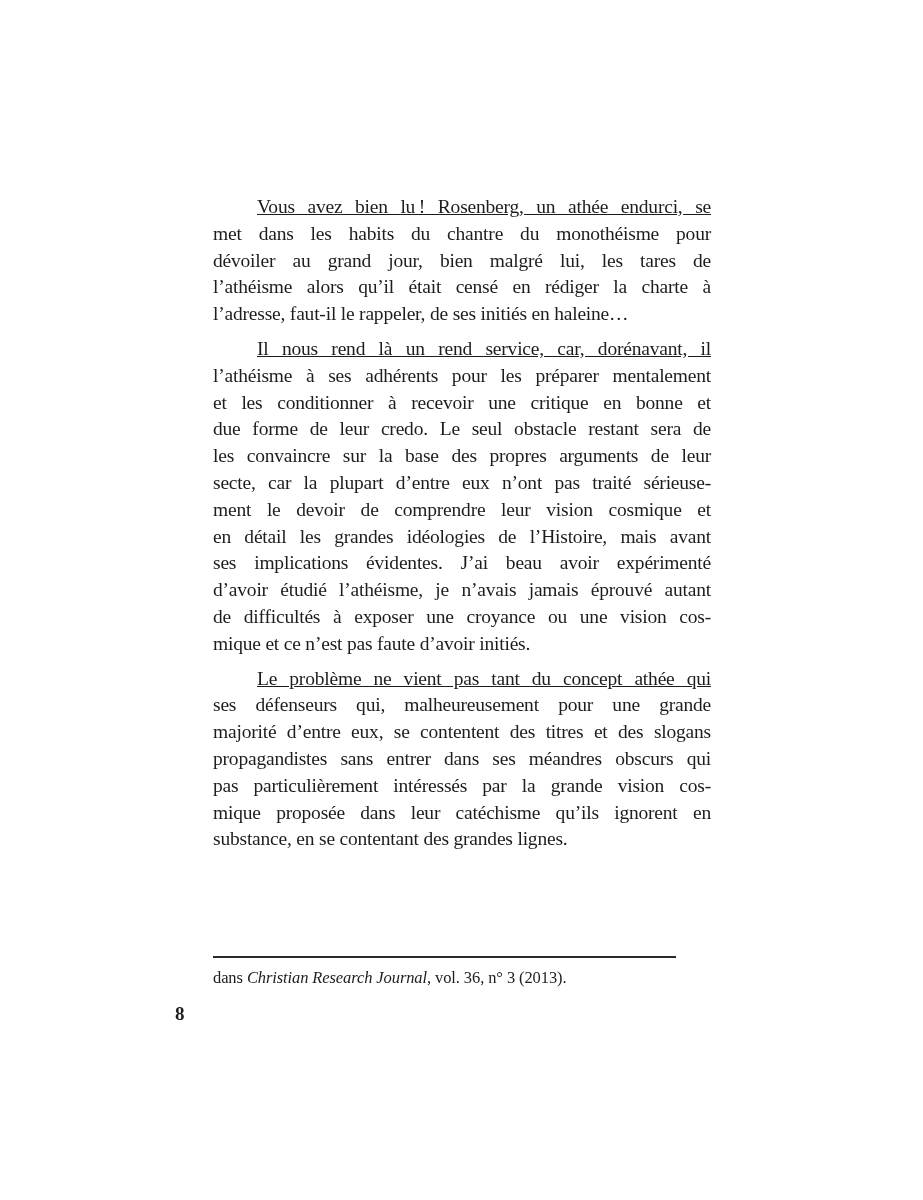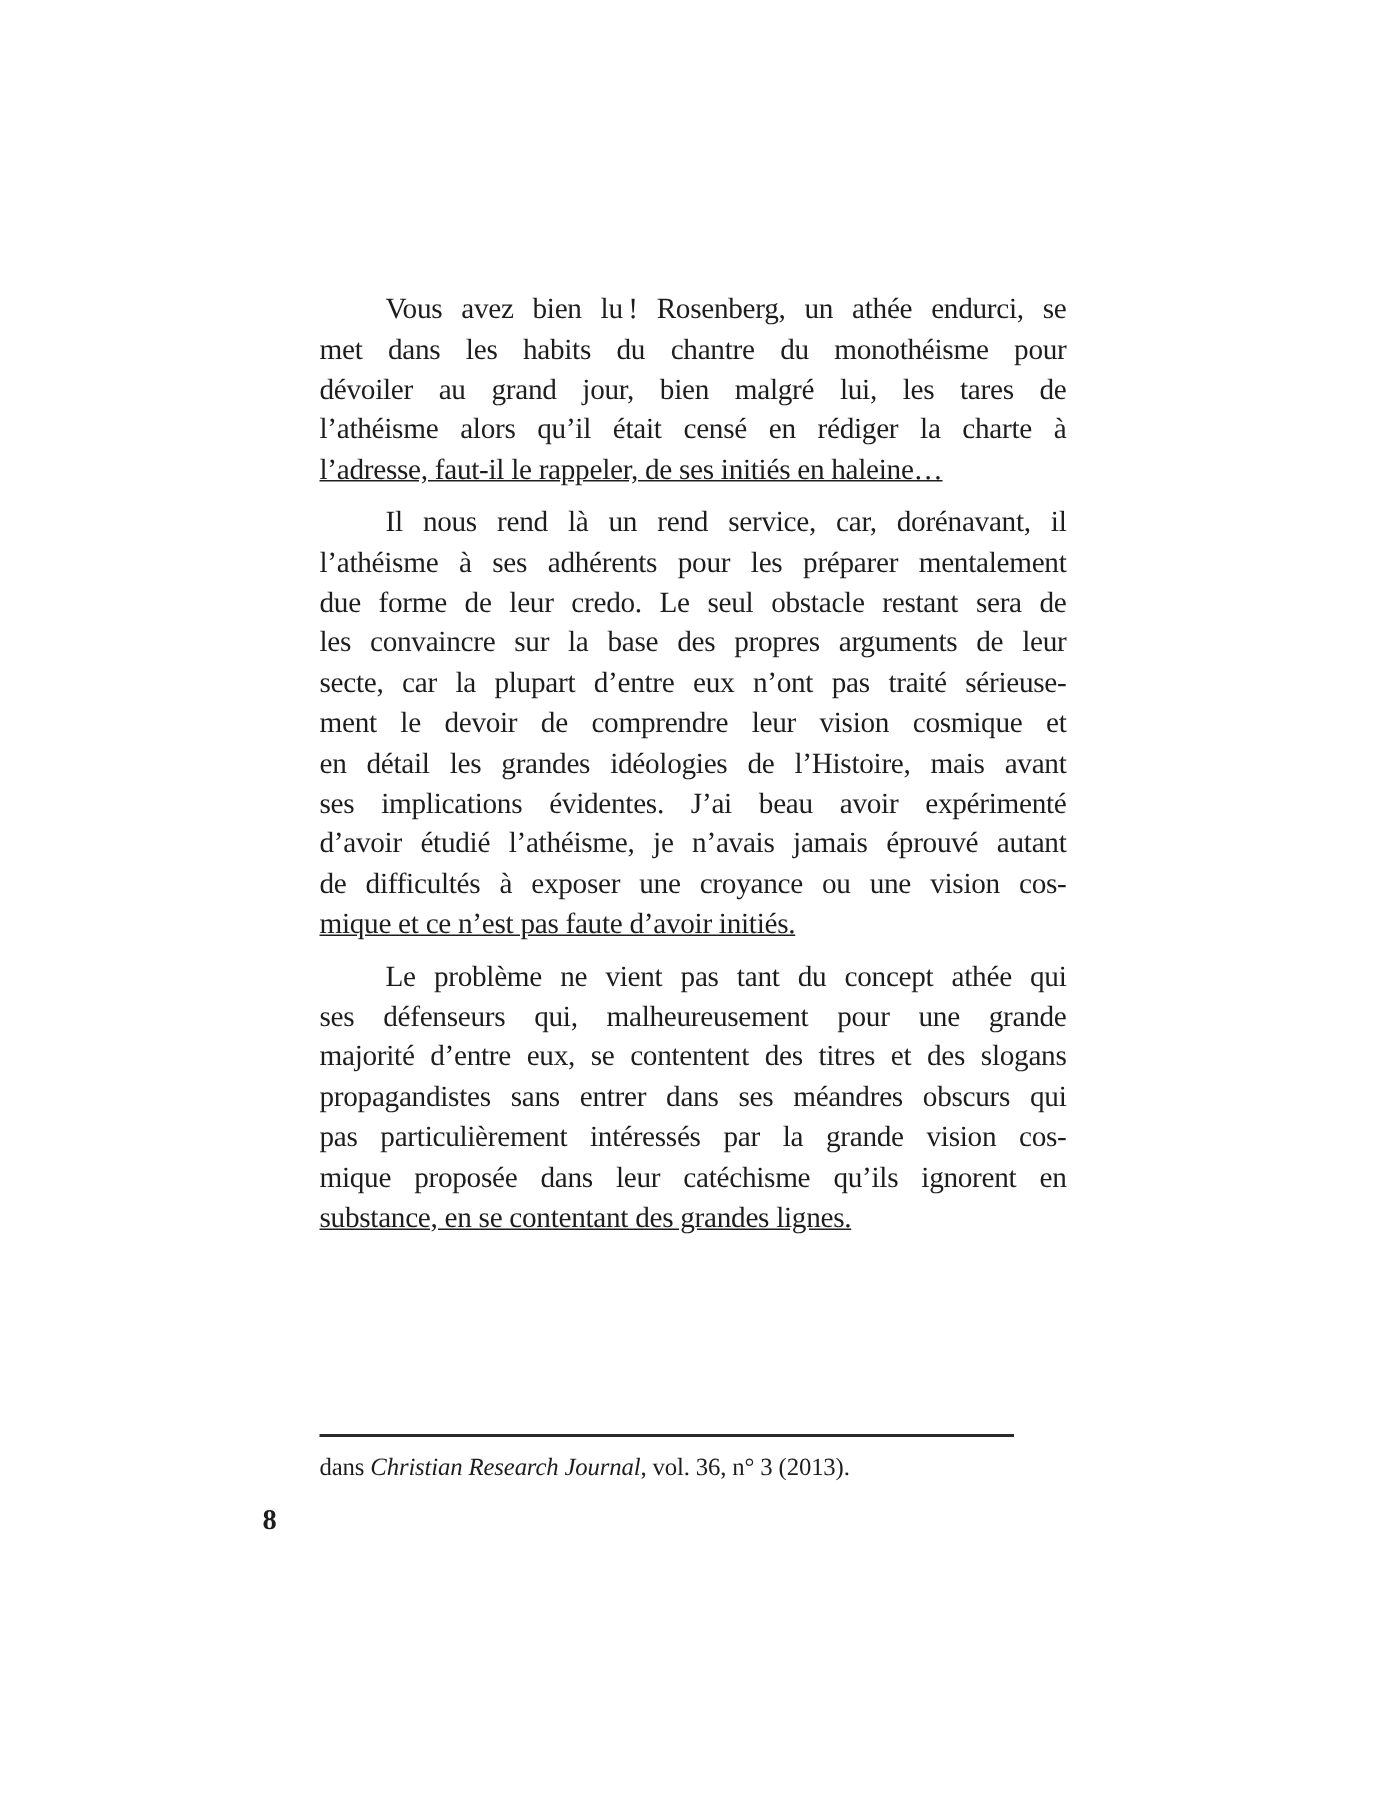--- a/index.html
+++ b/index.html
@@ -30,24 +30,24 @@
   }
   .line {
     display: block;
     text-align: justify;
     text-align-last: justify;
     -moz-text-align-last: justify;
     white-space: normal;
   }
   .line.first {
     text-indent: 44px;
+    text-decoration: underline;
   }
   .line.last {
     text-align-last: left;
-    text-decoration: underline;
     -moz-text-align-last: left;
   }
   .footnote {
     position: absolute;
     left: 213px;
     top: 956px;
     width: 470px;
   }
   .footnote-rule {
     width: 463px;
@@ -81,20 +81,21 @@
       <p class="para">
         <span class="line first">Vous avez bien lu ! Rosenberg, un athée endurci, se</span>
         <span class="line">met dans les habits du chantre du monothéisme pour</span>
         <span class="line">dévoiler au grand jour, bien malgré lui, les tares de</span>
         <span class="line">l’athéisme alors qu’il était censé en rédiger la charte à</span>
         <span class="line last">l’adresse, faut-il le rappeler, de ses initiés en haleine…</span>
       </p>
       <p class="para">
         <span class="line first">Il nous rend là un rend service, car, dorénavant, il</span>
         <span class="line">l’athéisme à ses adhérents pour les préparer mentalement</span>
+        <span class="line">et les conditionner à recevoir une critique en bonne et</span>
         <span class="line">due forme de leur credo. Le seul obstacle restant sera de</span>
         <span class="line">les convaincre sur la base des propres arguments de leur</span>
         <span class="line">secte, car la plupart d’entre eux n’ont pas traité sérieuse-</span>
         <span class="line">ment le devoir de comprendre leur vision cosmique et</span>
         <span class="line">en détail les grandes idéologies de l’Histoire, mais avant</span>
         <span class="line">ses implications évidentes. J’ai beau avoir expérimenté</span>
         <span class="line">d’avoir étudié l’athéisme, je n’avais jamais éprouvé autant</span>
         <span class="line">de difficultés à exposer une croyance ou une vision cos-</span>
         <span class="line last">mique et ce n’est pas faute d’avoir initiés.</span>
       </p>

